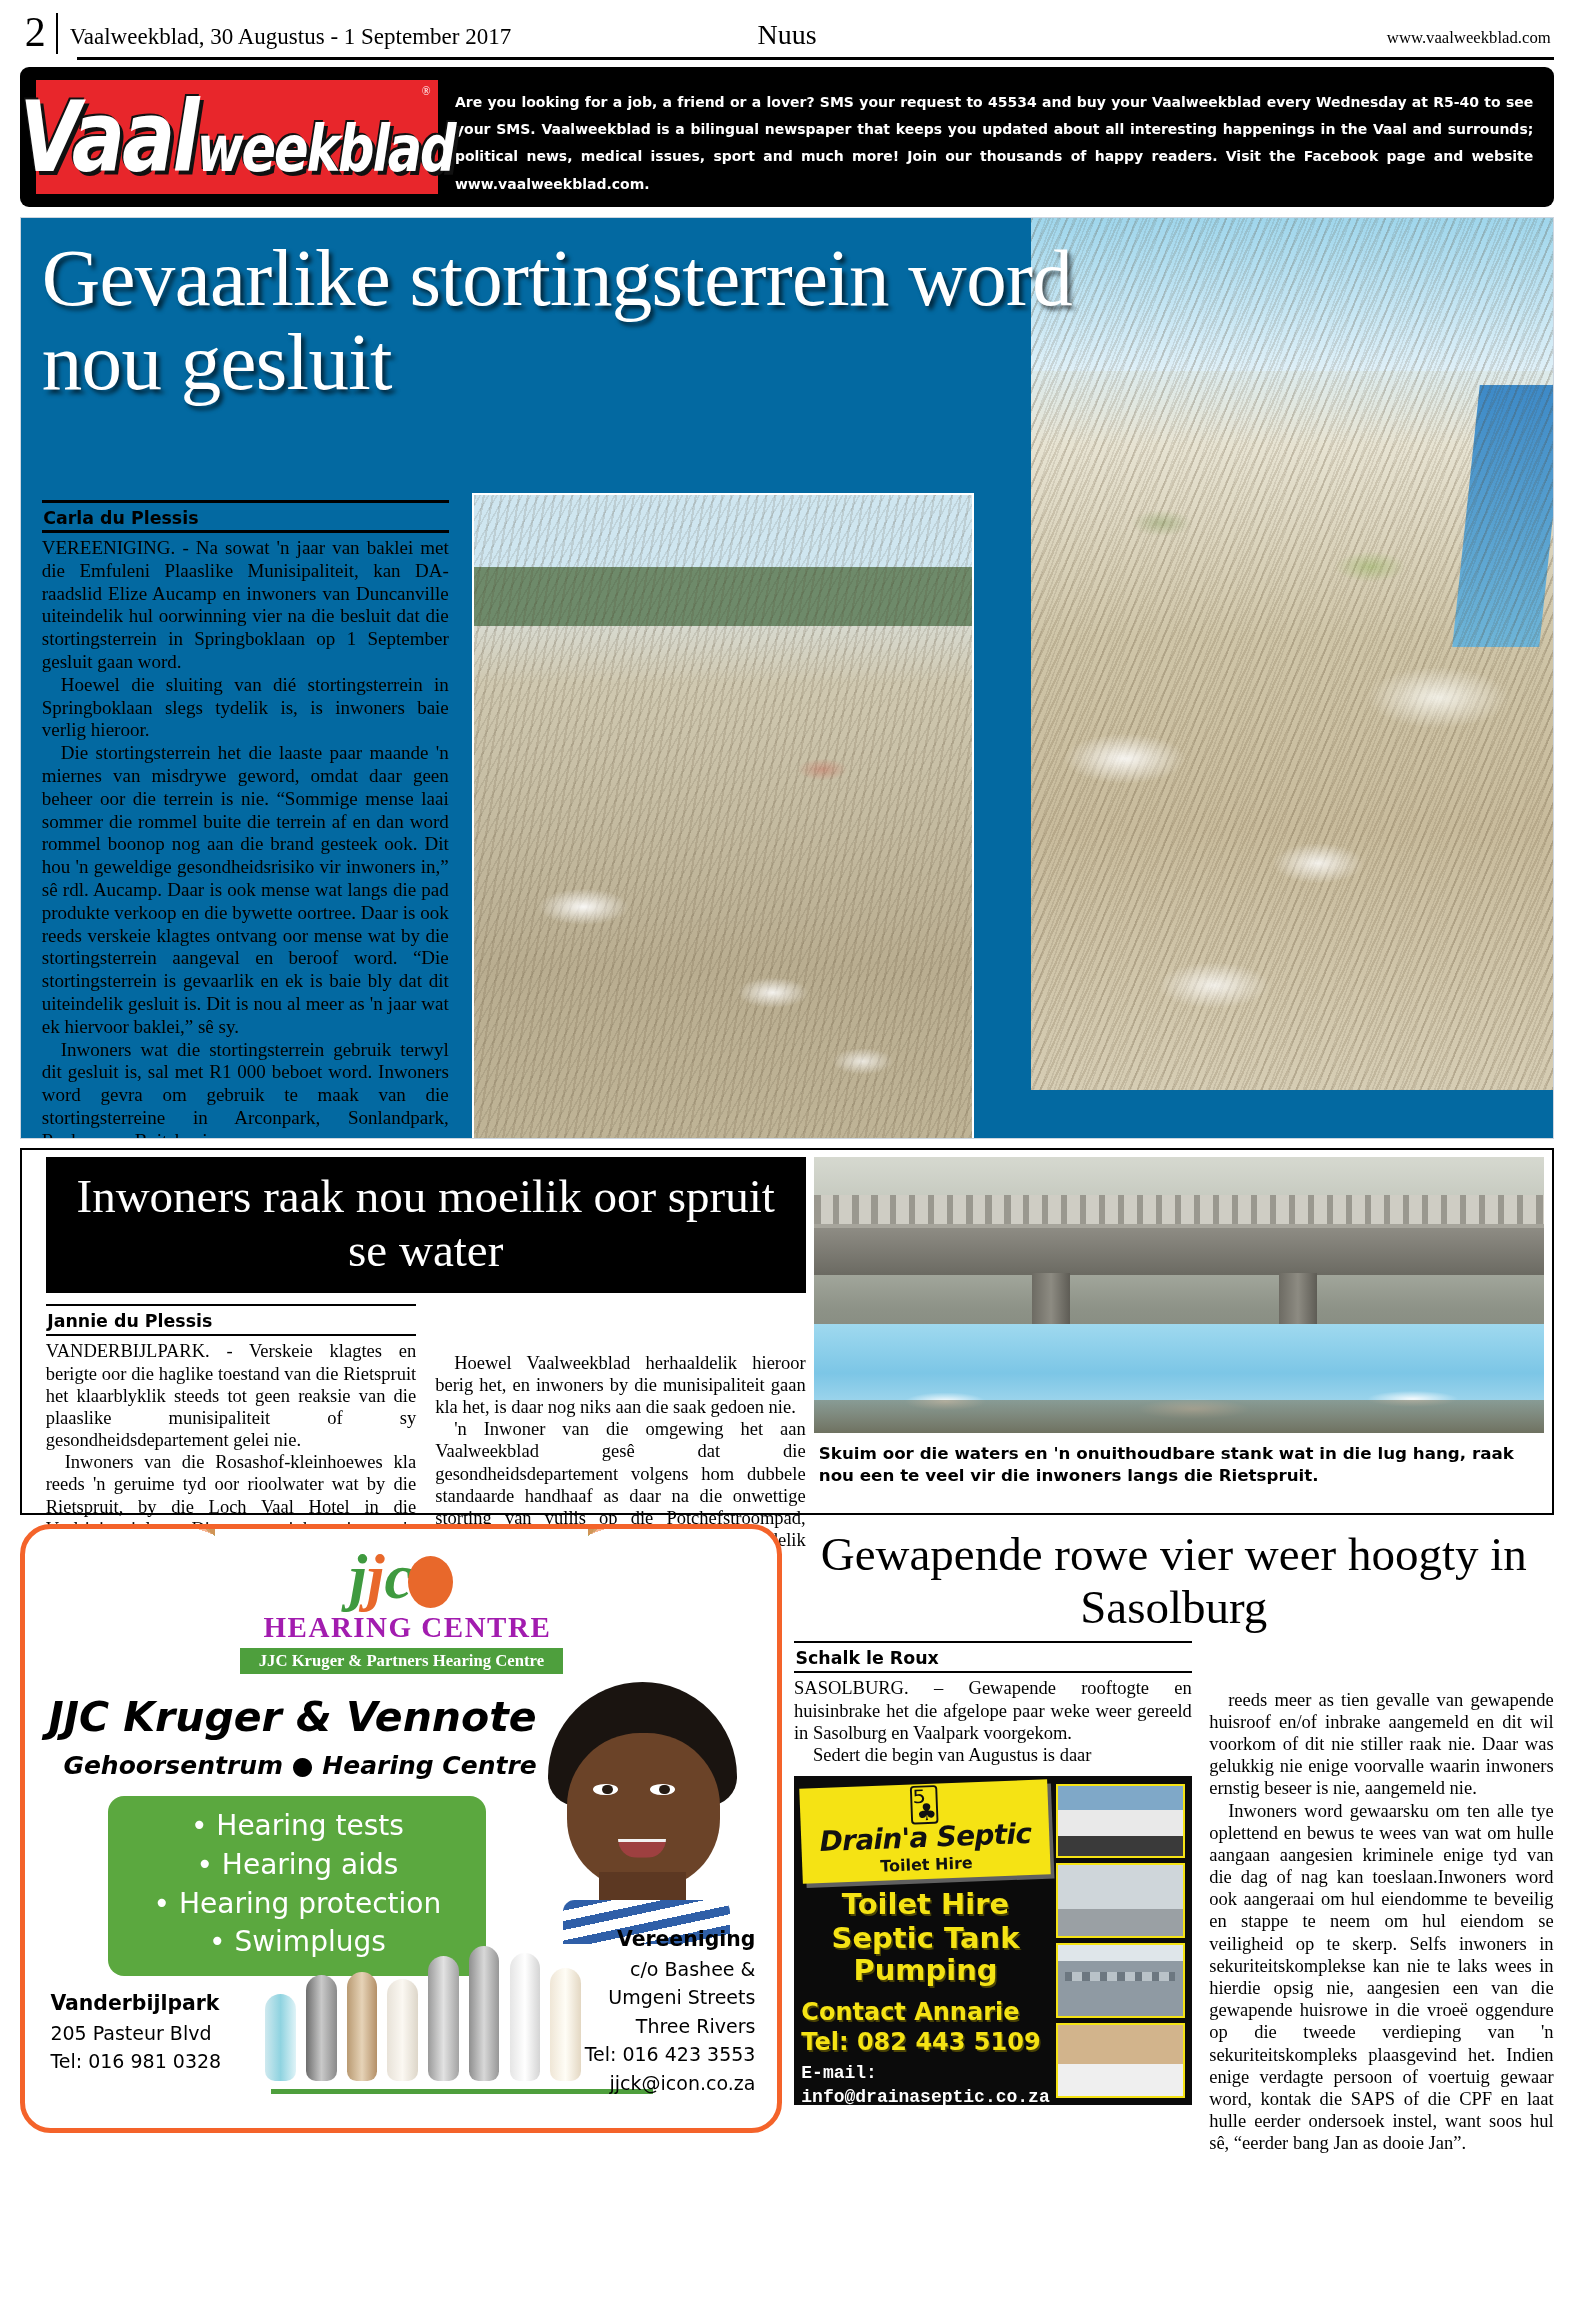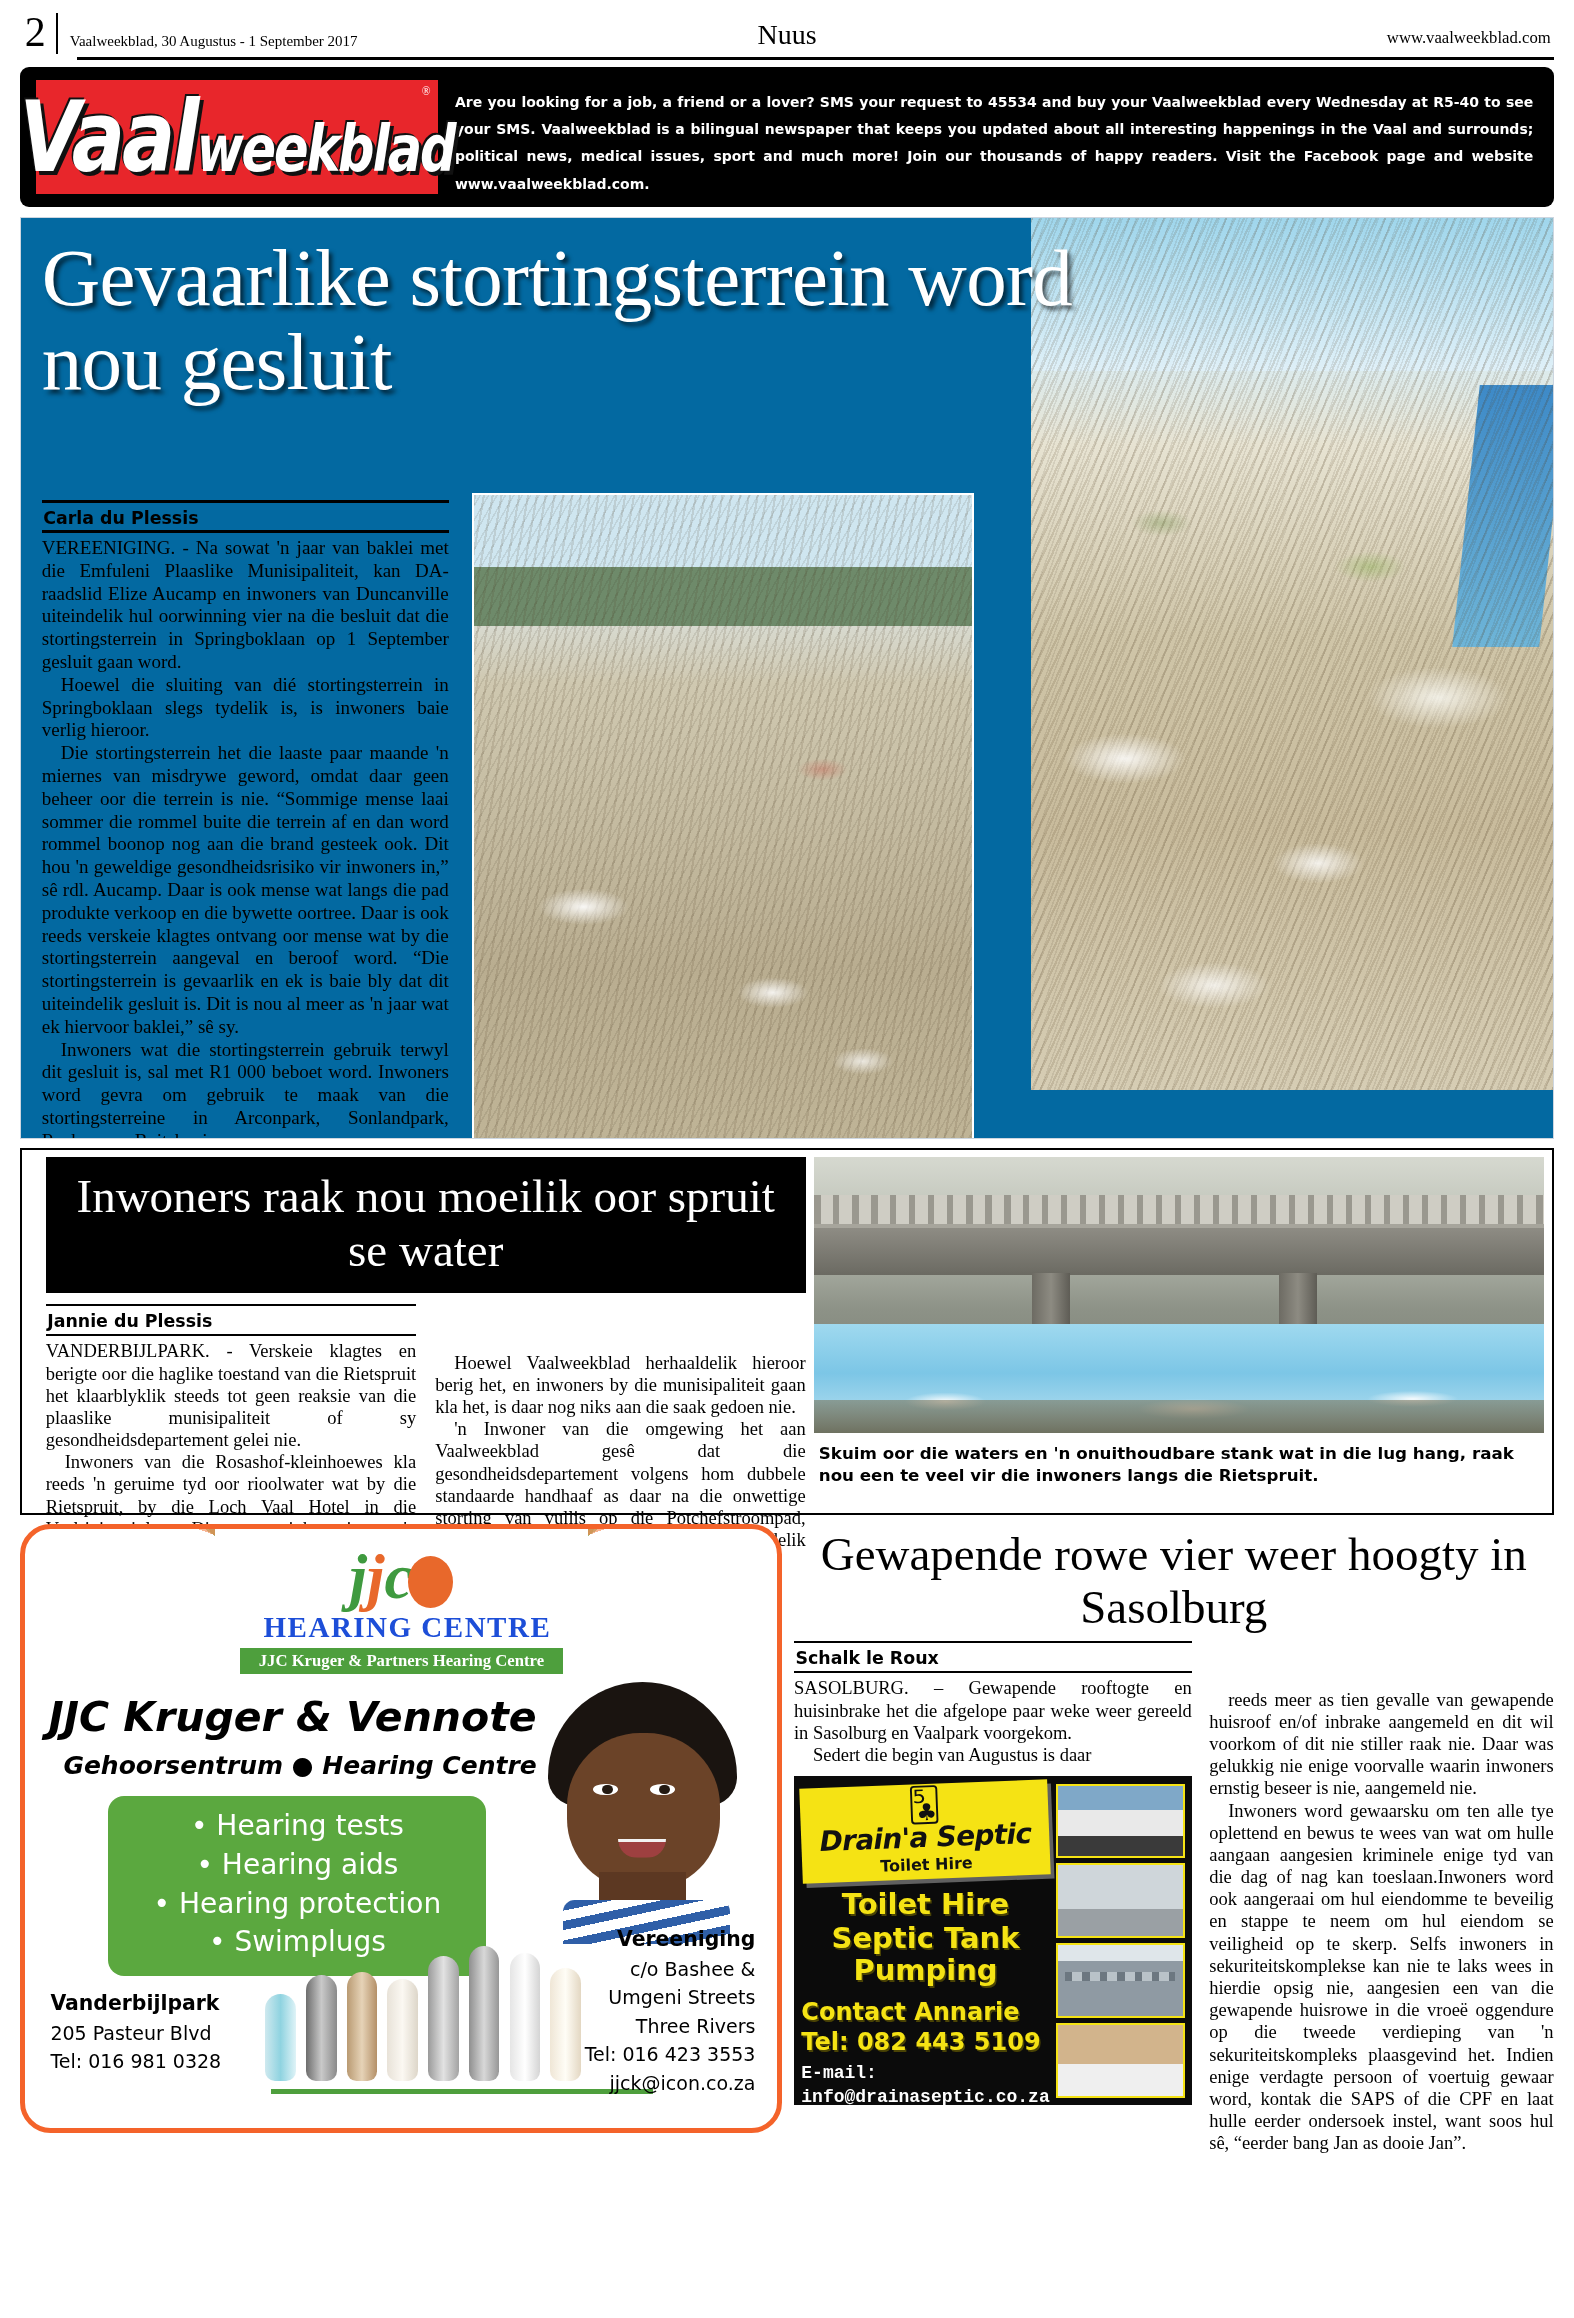--- a/index.html
+++ b/index.html
@@ -21,21 +21,21 @@
     height:54px; padding-top:13px;
     position:relative;
   }
   .folio-num {
     font-family:"Liberation Serif", serif;
     font-size:42px; line-height:42px; font-weight:400;
     padding:0 10.2px 1.5px 4.4px;
   }
   .folio-rule-v { width:2.2px; background:#000; align-self:stretch; margin-bottom:0; }
   .folio-left {
-    font-size:15px; padding-left:11.6px; padding-bottom:4.4px; white-space:nowrap;
+    font-size:23px; padding-left:11.6px; padding-bottom:4.4px; white-space:nowrap;
   }
   .folio-center {
     position:absolute; left:0; right:0; text-align:center;
     font-size:28px; bottom:2.9px; pointer-events:none;
   }
   .folio-right {
     margin-left:auto; font-size:16.7px; padding-bottom:5.8px; padding-right:2.9px; white-space:nowrap;
   }
   .folio-rule { height:2.9px; background:#000; margin:2.9px 0 0 57px; }
 
@@ -252,21 +252,21 @@
     font-size:63px; line-height:1;
     display:inline-block; position:relative;
   }
   .jjc-logo .jjc-mark .j1{color:#3f9a3f;} .jjc-logo .jjc-mark .j2{color:#E8682B;}
   .jjc-logo .jjc-mark .c1{color:#3f9a3f;}
   .jjc-logo .dot {
     display:inline-block; width:45px; height:52px; border-radius:50%;
     background:#E8682B; vertical-align:-10.2px; margin-left:-4.4px;
   }
   .jjc-logo .hc {
-    font-family:"Liberation Serif", serif; font-weight:bold; color:#1d4ed8;
+    font-family:"Liberation Serif", serif; font-weight:bold; color:#a21caf;
     font-size:29px; letter-spacing:1.5px; margin-top:1.5px;padding-left:12px;
   }
   .jjc-logo .hc-sub {
     display:inline-block; background:#4E9F3D; color:#fff;
     font-family:"Liberation Serif", serif; font-weight:bold;
     font-size:16.7px; padding:2.9px 19px; margin-top:4.4px;
   }
   .jjc-title {
     font-family:"DejaVu Sans", sans-serif; font-weight:bold; font-style:italic;
     font-size:41px; padding:19px 0 0 23px; position:relative; z-index:2;

